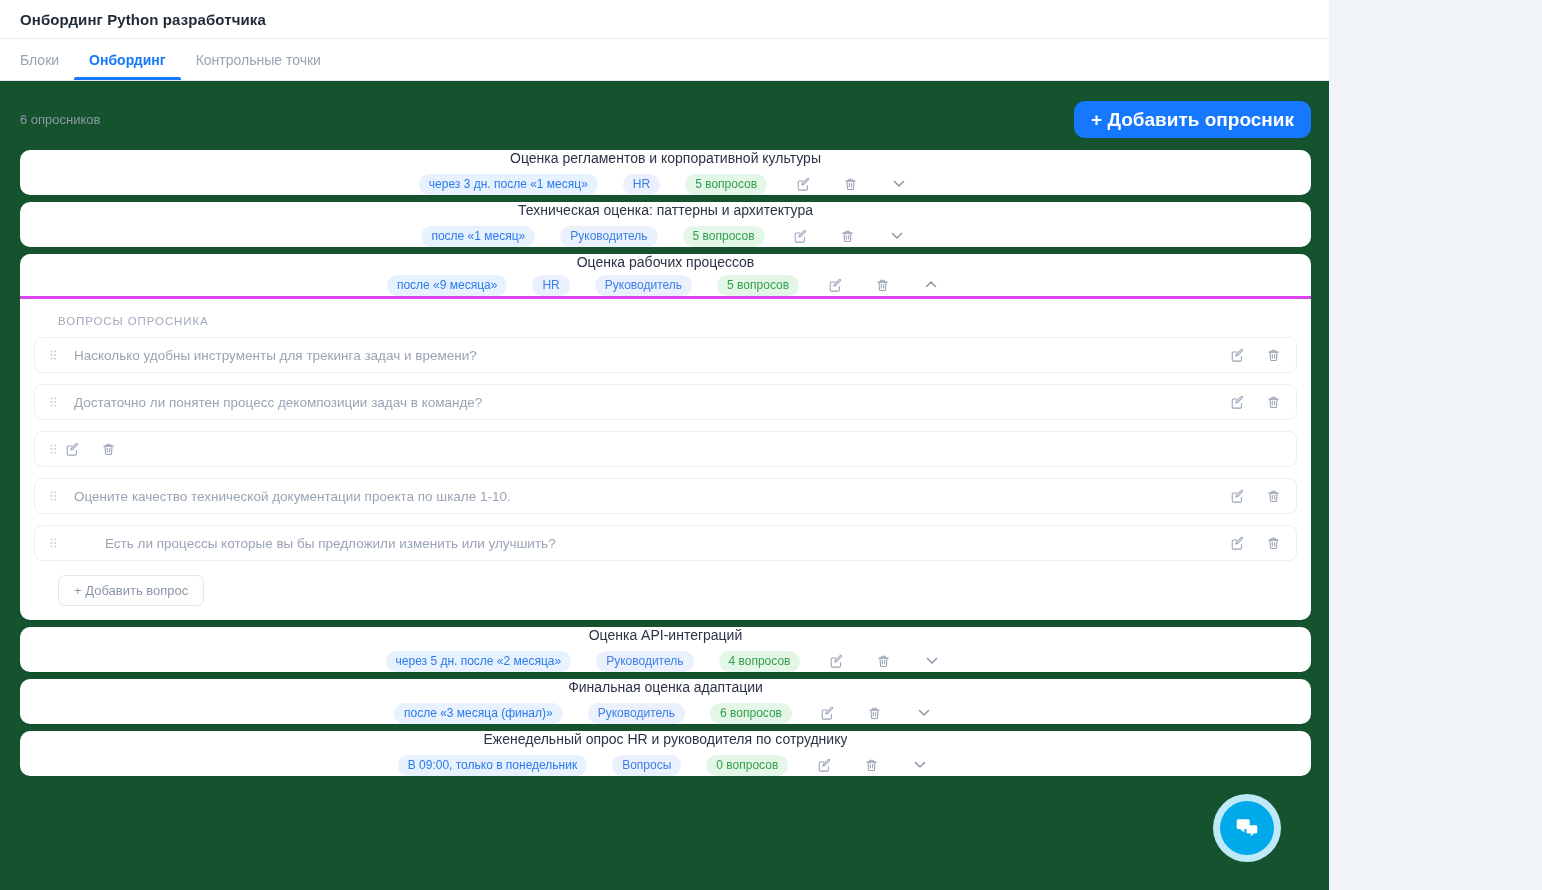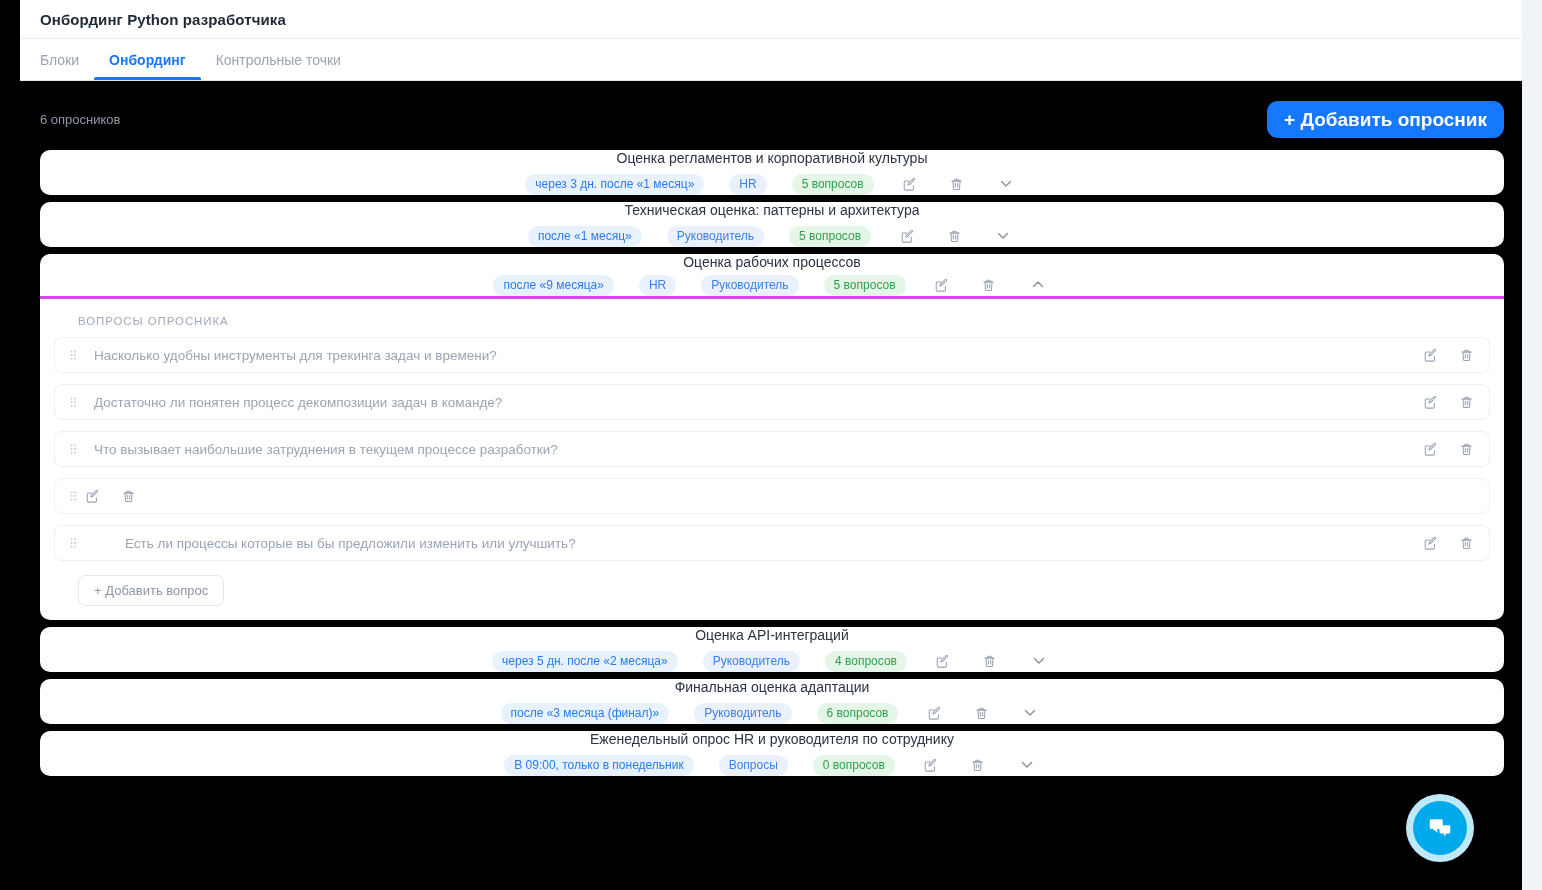--- a/index.html
+++ b/index.html
@@ -5,21 +5,21 @@
 <style>
   * { box-sizing: border-box; }
   html, body {
     margin: 0; padding: 0;
     width: 1542px; height: 890px;
     background: #f0f3f7;
     font-family: "Liberation Sans", "DejaVu Sans", sans-serif;
     -webkit-font-smoothing: antialiased;
     overflow: hidden;
   }
-  .page { position: relative; width: 1522px; height: 890px; background: #000000; padding-left: 20px; }
+  .page { position: relative; width: 1329px; height: 890px; background: #14532d; }
 
   
   .app-header {
     height: 39px;
     background: #ffffff;
     display: flex;
     align-items: center;
     padding: 0 20px;
     border-bottom: 1px solid #e8ecf1;
   }
@@ -385,21 +385,20 @@
             <span class="drag">
               <svg width="9" height="12" viewBox="0 0 9 12" fill="currentColor">
                 <rect x="1.7" y="1.5" width="1.7" height="1.7" rx="0.4"></rect>
                 <rect x="5.3" y="1.5" width="1.7" height="1.7" rx="0.4"></rect>
                 <rect x="1.7" y="5.1" width="1.7" height="1.7" rx="0.4"></rect>
                 <rect x="5.3" y="5.1" width="1.7" height="1.7" rx="0.4"></rect>
                 <rect x="1.7" y="8.7" width="1.7" height="1.7" rx="0.4"></rect>
                 <rect x="5.3" y="8.7" width="1.7" height="1.7" rx="0.4"></rect>
               </svg>
             </span>
-            <div class="q-text">Что вызывает наибольшие затруднения в текущем процессе разработки?</div>
             <div class="q-actions">
               <button class="icon-btn">
                 <svg width="15" height="15" viewBox="0 0 20 20" fill="none" stroke="currentColor" stroke-width="1.4" stroke-linecap="round" stroke-linejoin="round">
                   <path d="M16.5 3.6 10 10.1l-2.2.6.6-2.2 6.5-6.5a1.1 1.1 0 0 1 1.6 1.6z"></path>
                   <path d="M15.2 11.5v4.6a1.4 1.4 0 0 1-1.4 1.4H4.4A1.4 1.4 0 0 1 3 16.1V6.7a1.4 1.4 0 0 1 1.4-1.4h4.7"></path>
                 </svg>
               </button>
               <button class="icon-btn">
                 <svg width="15" height="15" viewBox="0 0 20 20" fill="none" stroke="currentColor" stroke-width="1.4" stroke-linecap="round" stroke-linejoin="round">
                   <path d="M3.6 5.4h12.8"></path>
@@ -413,20 +412,21 @@
             <span class="drag">
               <svg width="9" height="12" viewBox="0 0 9 12" fill="currentColor">
                 <rect x="1.7" y="1.5" width="1.7" height="1.7" rx="0.4"></rect>
                 <rect x="5.3" y="1.5" width="1.7" height="1.7" rx="0.4"></rect>
                 <rect x="1.7" y="5.1" width="1.7" height="1.7" rx="0.4"></rect>
                 <rect x="5.3" y="5.1" width="1.7" height="1.7" rx="0.4"></rect>
                 <rect x="1.7" y="8.7" width="1.7" height="1.7" rx="0.4"></rect>
                 <rect x="5.3" y="8.7" width="1.7" height="1.7" rx="0.4"></rect>
               </svg>
             </span>
+            <div class="q-text">Оцените качество технической документации проекта по шкале 1-10.</div>
             <div class="q-actions">
               <button class="icon-btn">
                 <svg width="15" height="15" viewBox="0 0 20 20" fill="none" stroke="currentColor" stroke-width="1.4" stroke-linecap="round" stroke-linejoin="round">
                   <path d="M16.5 3.6 10 10.1l-2.2.6.6-2.2 6.5-6.5a1.1 1.1 0 0 1 1.6 1.6z"></path>
                   <path d="M15.2 11.5v4.6a1.4 1.4 0 0 1-1.4 1.4H4.4A1.4 1.4 0 0 1 3 16.1V6.7a1.4 1.4 0 0 1 1.4-1.4h4.7"></path>
                 </svg>
               </button>
               <button class="icon-btn">
                 <svg width="15" height="15" viewBox="0 0 20 20" fill="none" stroke="currentColor" stroke-width="1.4" stroke-linecap="round" stroke-linejoin="round">
                   <path d="M3.6 5.4h12.8"></path>

